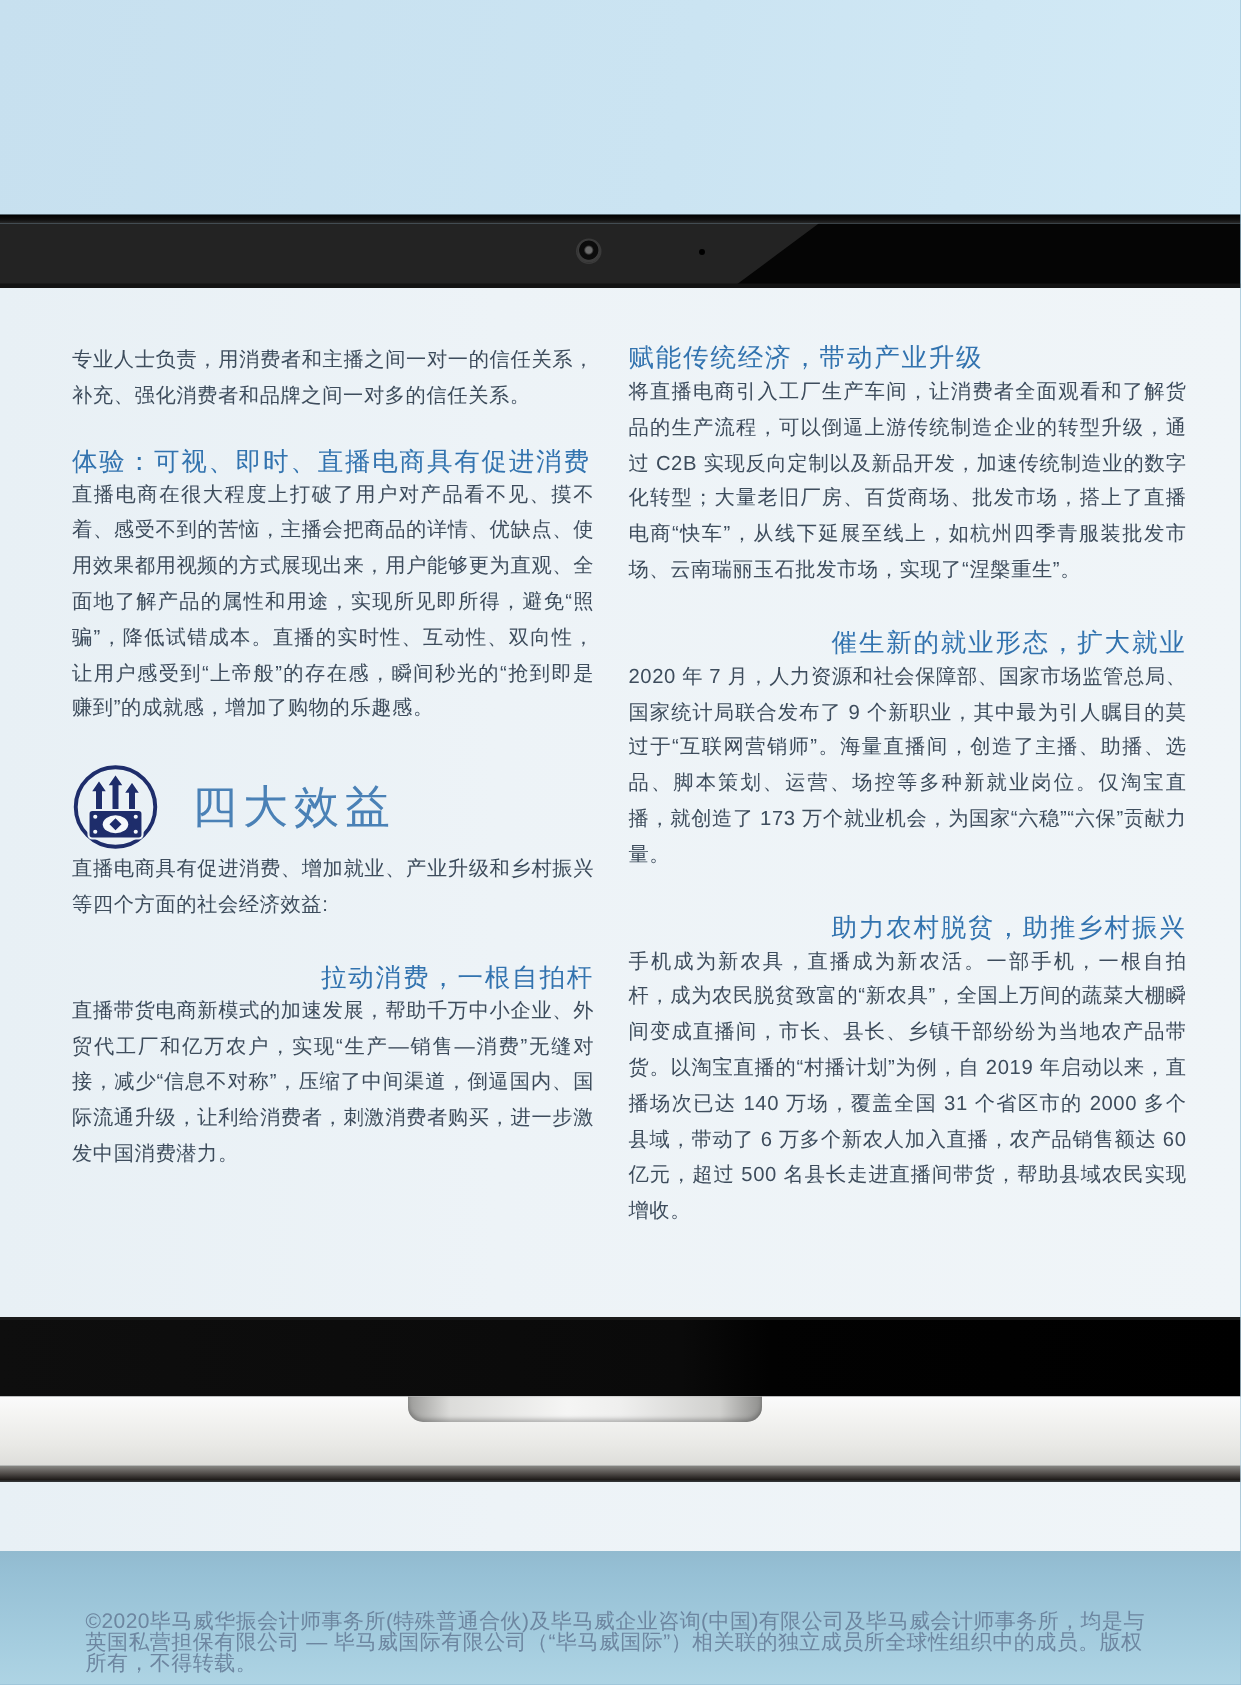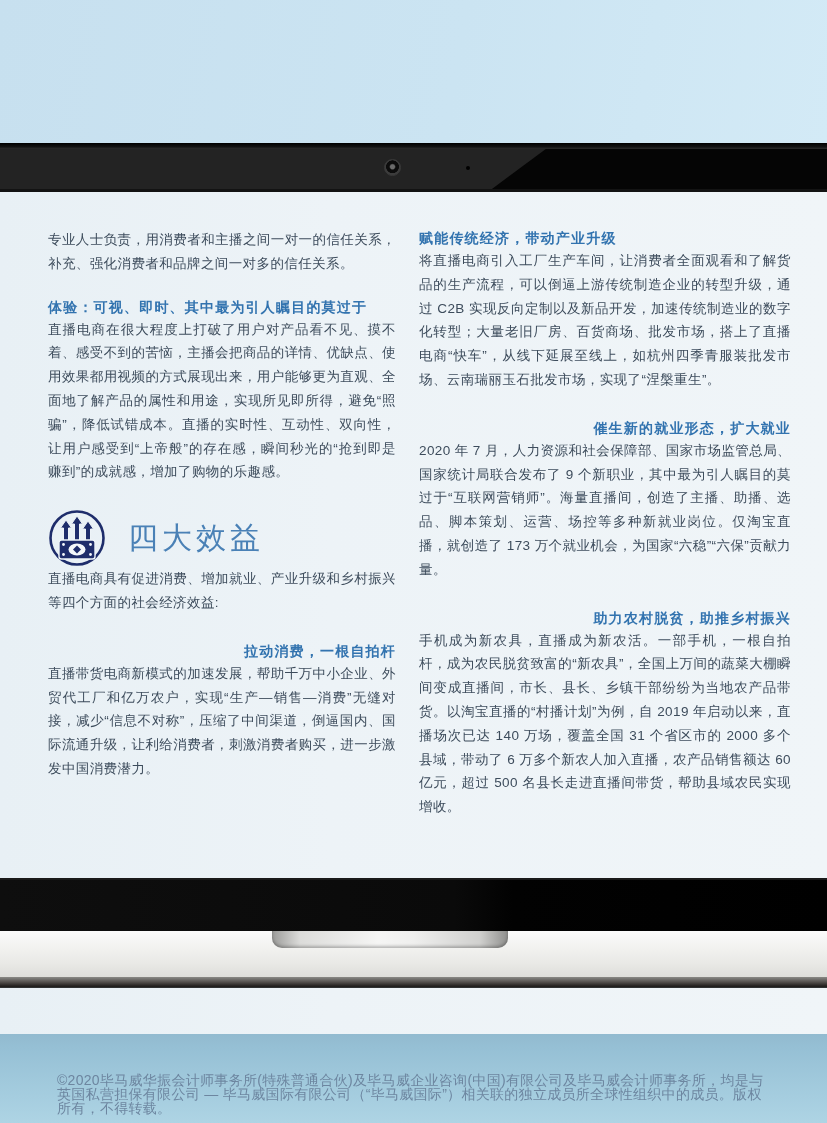--- a/index.html
+++ b/index.html
@@ -83,22 +83,22 @@
   }
   .col-left  { width:348px; flex:0 0 348px; }
   .col-right { width:372px; flex:0 0 372px; }
 
   .body-text {
     font-size:13.5px; line-height:23.8px;
     text-align:justify; letter-spacing:0.4px;
     color:#3d4c5c;
   }
   .sub-heading {
-    font-size:14px; line-height:21px;
-    color:#3273af; font-weight:700; letter-spacing:1.2px;
+    font-size:17px; line-height:21px;
+    color:#3273af; font-weight:400; letter-spacing:1.2px;
   }
   .mt-s { }
   .mt-m { margin-top:21px; }
   .mt-l { margin-top:26px;text-align:right; }
 
   .section-row {
     display:flex; align-items:center; gap:22px; margin-top:25px;
   }
   .section-icon { width:58px; height:58px; flex:0 0 58px; }
   .section-title {
@@ -126,21 +126,21 @@
   <div class="mic-dot"></div>
   <div class="bezel-bottom-line"></div>
 </div>
 
 <div class="screen">
   <div class="page">
 
     <div class="col-left">
       <p class="body-text">专业人士负责，用消费者和主播之间一对一的信任关系，补充、强化消费者和品牌之间一对多的信任关系。</p>
 
-      <h3 class="sub-heading mt-m">体验：可视、即时、其中最为引人瞩目的莫过于</h3>
+      <h3 class="sub-heading mt-m">体验：可视、即时、直播电商具有促进消费</h3>
 
       <p class="body-text mt-s">直播电商在很大程度上打破了用户对产品看不见、摸不着、感受不到的苦恼，主播会把商品的详情、优缺点、使用效果都用视频的方式展现出来，用户能够更为直观、全面地了解产品的属性和用途，实现所见即所得，避免“照骗”，降低试错成本。直播的实时性、互动性、双向性，让用户感受到“上帝般”的存在感，瞬间秒光的“抢到即是赚到”的成就感，增加了购物的乐趣感。</p>
 
       <div class="section-row">
         <svg class="section-icon" viewBox="0 0 58 58">
           <circle cx="29" cy="29" r="26.5" fill="none" stroke="#1e2d6b" stroke-width="2.6"></circle>
 
           <path d="M18 11 L23.5 19 L20.5 19 L20.5 34 L15.5 34 L15.5 19 L12.5 19 Z" fill="#1e2d6b" stroke="#edf3f7" stroke-width="1"></path>
           <path d="M29 7 L34.5 15 L31.5 15 L31.5 34 L26.5 34 L26.5 15 L23.5 15 Z" fill="#1e2d6b" stroke="#edf3f7" stroke-width="1"></path>
           <path d="M40 12 L45.5 20 L42.5 20 L42.5 34 L37.5 34 L37.5 20 L34.5 20 Z" fill="#1e2d6b" stroke="#edf3f7" stroke-width="1"></path>

